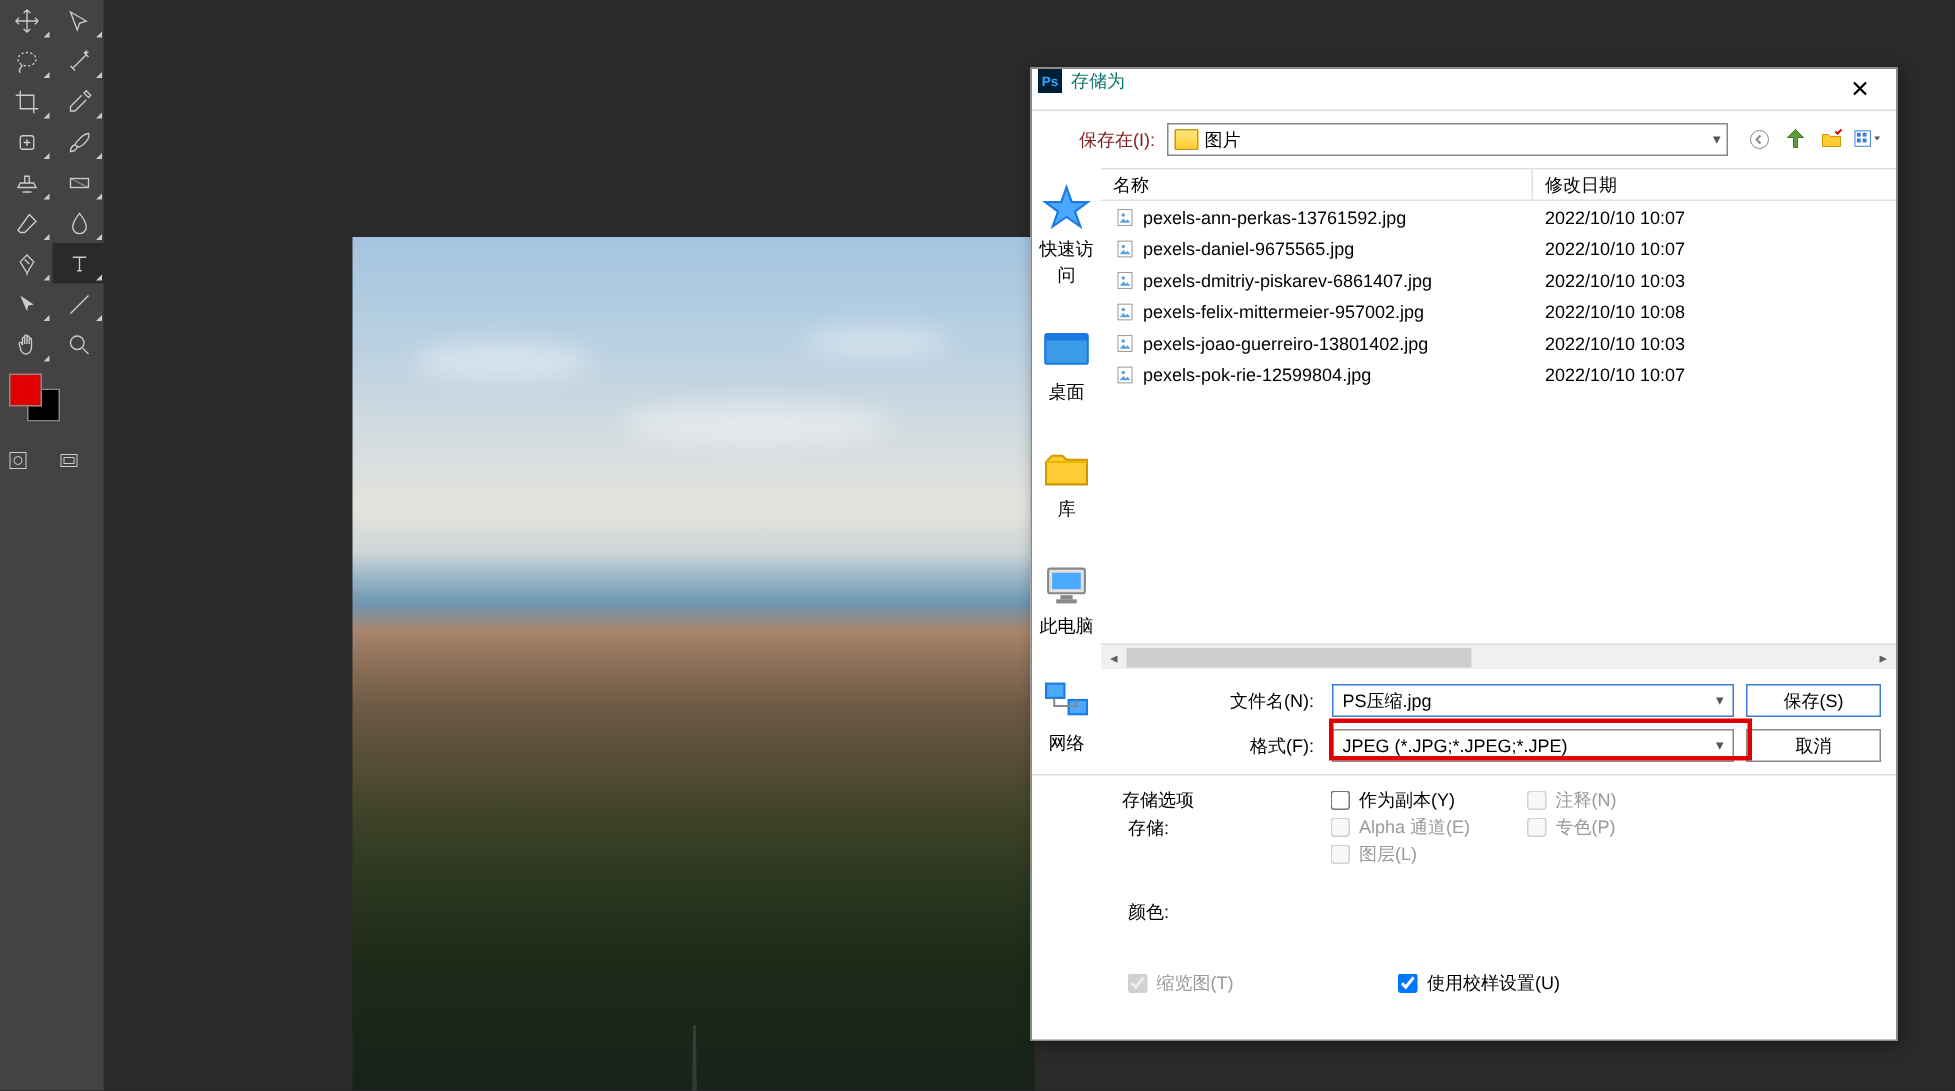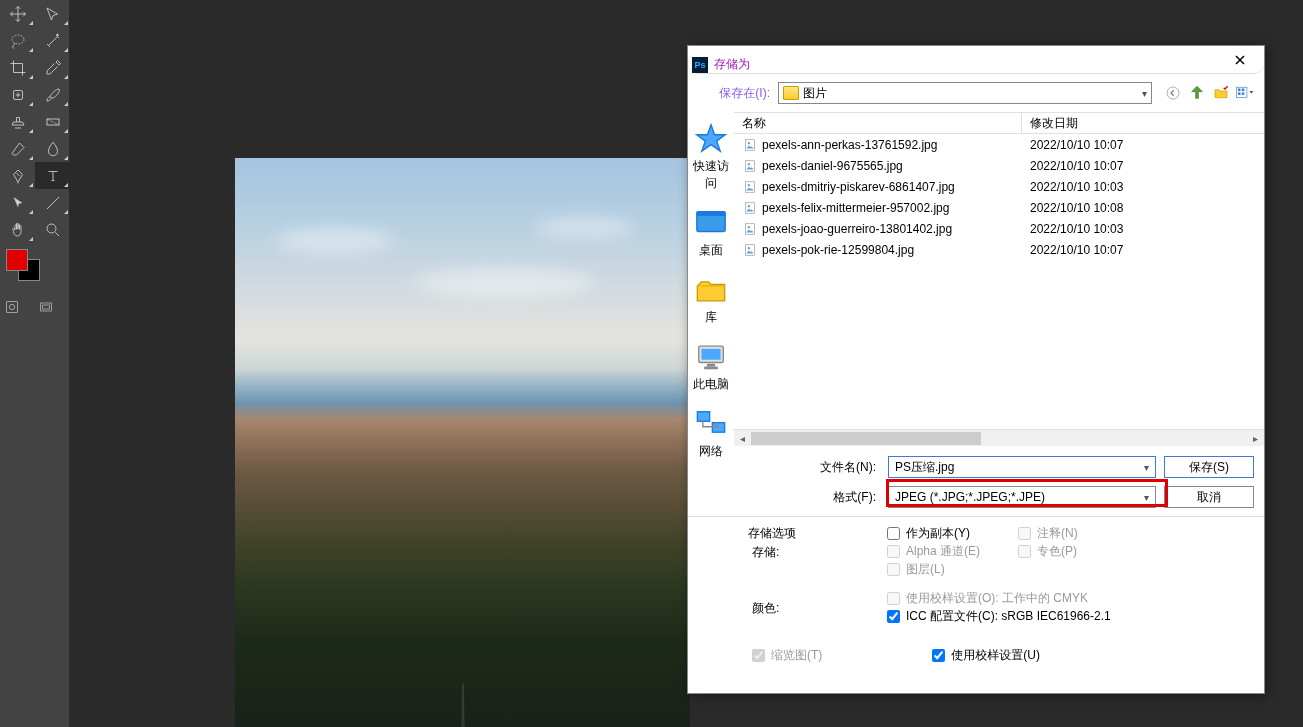--- a/index.html
+++ b/index.html
@@ -31,36 +31,36 @@
   overflow: hidden;
 }
 .cloud { position: absolute; background: rgba(255,255,255,0.4); border-radius: 50%; filter: blur(8px); }
 .cloud.c1 { width: 120px; height: 25px; top: 70px; left: 40px; }
 .cloud.c2 { width: 180px; height: 30px; top: 110px; left: 180px; }
 .cloud.c3 { width: 100px; height: 20px; top: 60px; left: 300px; }
 .road { position: absolute; bottom: 0; left: 50%; width: 3px; height: 140px; background: rgba(200,200,200,0.15); transform: translateX(-50%) perspective(200px) rotateX(60deg); transform-origin: bottom; }
 
 
 .dialog { position: absolute; left: 687px; top: 45px; width: 578px; height: 649px; background: #fff; border: 1px solid #888; box-shadow: 2px 2px 10px rgba(0,0,0,0.4); display: flex; flex-direction: column; font-size: 12px; }
-.dlg-titlebar { height: 28px; background: #fff; display: flex; align-items: flex-end; padding: 0 4px; border-bottom: 1px solid #ddd; border-radius: 10px; }
+.dlg-titlebar { height: 28px; background: #fff; display: flex; align-items: flex-start; padding: 0 4px; border-bottom: 1px solid #ddd; }
 .dlg-titlebar .ps-icon { width: 16px; height: 16px; background: #001e36; color: #31a8ff; display: flex; align-items: center; justify-content: center; font-size: 9px; font-weight: bold; margin-right: 6px; }
-.dlg-titlebar .title { flex: 1; color: #a21caf; }
+.dlg-titlebar .title { flex: 1; color: #0f766e; }
 .dlg-titlebar .close { width: 40px; height: 26px; display: flex; align-items: center; justify-content: center; cursor: pointer; }
 .dlg-titlebar .close svg { width: 10px; height: 10px; stroke: #000; stroke-width: 1.5; }
 
 .dlg-toprow { display: flex; align-items: center; padding: 8px 10px; gap: 8px; }
-.dlg-toprow .label { width: 72px; text-align: right; color: #8b5cf6; }
+.dlg-toprow .label { width: 72px; text-align: right; color: #7f1d1d; }
 .folder-combo { flex: 1; height: 22px; border: 1px solid #888; display: flex; align-items: center; padding: 0 4px; gap: 4px; background: #fff; position: relative; }
 .folder-combo .folder-ico { width: 16px; height: 14px; background: linear-gradient(#ffe680,#ffcc33); border: 1px solid #cc9900; border-radius: 1px; }
 .folder-combo .chev { position: absolute; right: 4px; font-size: 10px; color: #555; }
 .nav-icons { display: flex; gap: 6px; margin-left: 4px; }
 .nav-icons .ni { width: 18px; height: 18px; display: flex; align-items: center; justify-content: center; cursor: pointer; }
 
 .dlg-body { flex: 1; display: flex; }
-.sidebar { width: 92px; display: flex; flex-direction: column; align-items: center; padding-top: 6px; gap: 2px; }
+.sidebar { width: 92px; display: flex; flex-direction: column; align-items: center; padding-top: 6px; gap: 13px; }
 .sb-item { width: 100%; text-align: center; padding: 4px 0 8px; cursor: pointer; }
 .sb-icon { width: 38px; height: 34px; margin: 0 auto 2px; display: flex; align-items: center; justify-content: center; }
 .sb-label { color: #000; font-size: 12px; }
 
 .filelist { flex: 1; display: flex; flex-direction: column; }
 .fl-header { display: flex; border-bottom: 1px solid #e0e0e0; border-top: 1px solid #e0e0e0; height: 22px; align-items: center; color: #000; }
 .fl-header .col-name { width: 288px; padding-left: 8px; border-right: 1px solid #e0e0e0; height: 100%; display: flex; align-items: center; }
 .fl-header .col-date { flex: 1; padding-left: 8px; }
 .fl-rows { flex: 1; overflow: auto; }
 .fl-row { display: flex; height: 21px; align-items: center; color: #000; }
@@ -464,30 +464,20 @@
             </label><br>
           <label class="chk disabled">
               <input type="checkbox" disabled="" style="">
               <span>专色(P)</span>
             </label>
         </div>
       </div>
     </div>
     <div class="opt-row" style="margin-top:34px;">
       <div class="olabel">颜色:</div>
-      <div>
-        <label class="chk disabled">
-            <input type="checkbox" disabled="" style="">
-            <span>使用校样设置(O):  工作中的 CMYK</span>
-          </label><br>
-        <label class="chk">
-            <input type="checkbox" checked="" style="">
-            <span>ICC 配置文件(C):  sRGB IEC61966-2.1</span>
-          </label>
-      </div>
     </div>
     <div class="opt-bottom">
       <label class="chk disabled">
           <input type="checkbox" checked="" disabled="" style="">
           <span>缩览图(T)</span>
         </label>
       <label class="chk">
           <input type="checkbox" checked="" style="">
           <span>使用校样设置(U)</span>
         </label>

